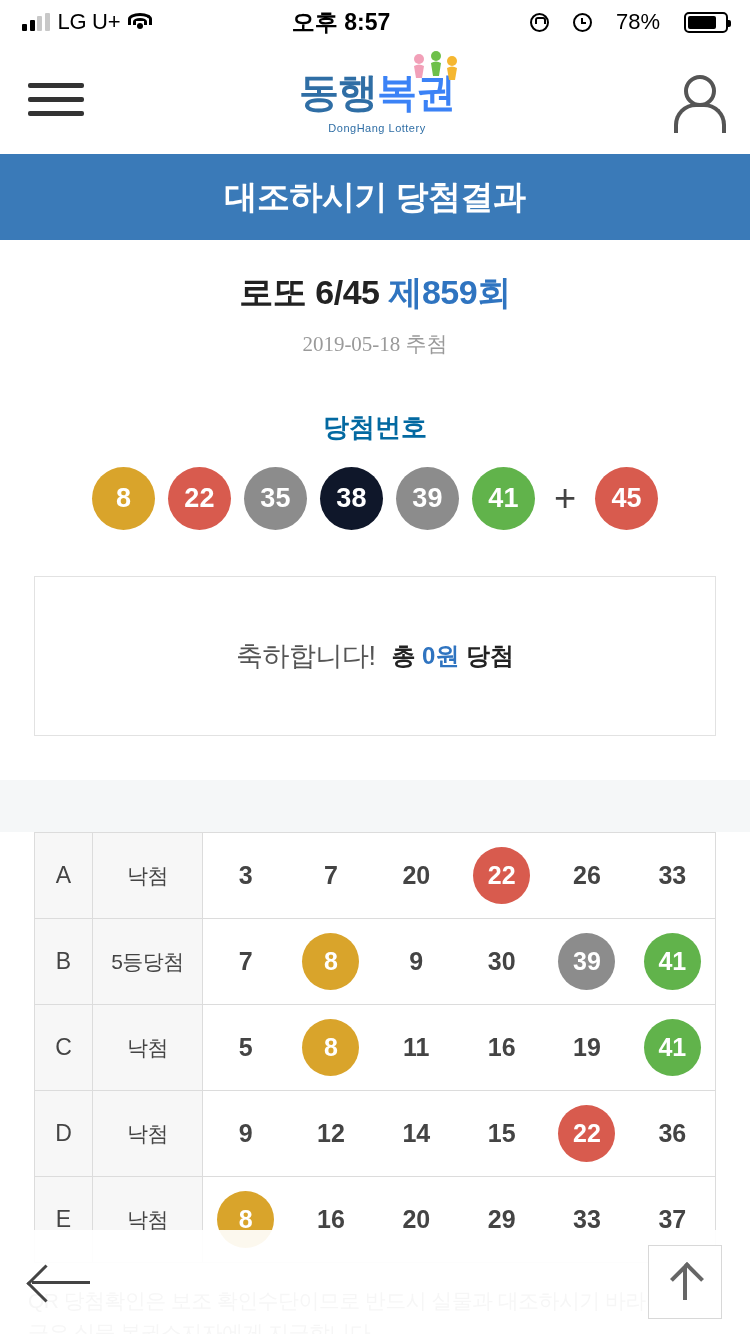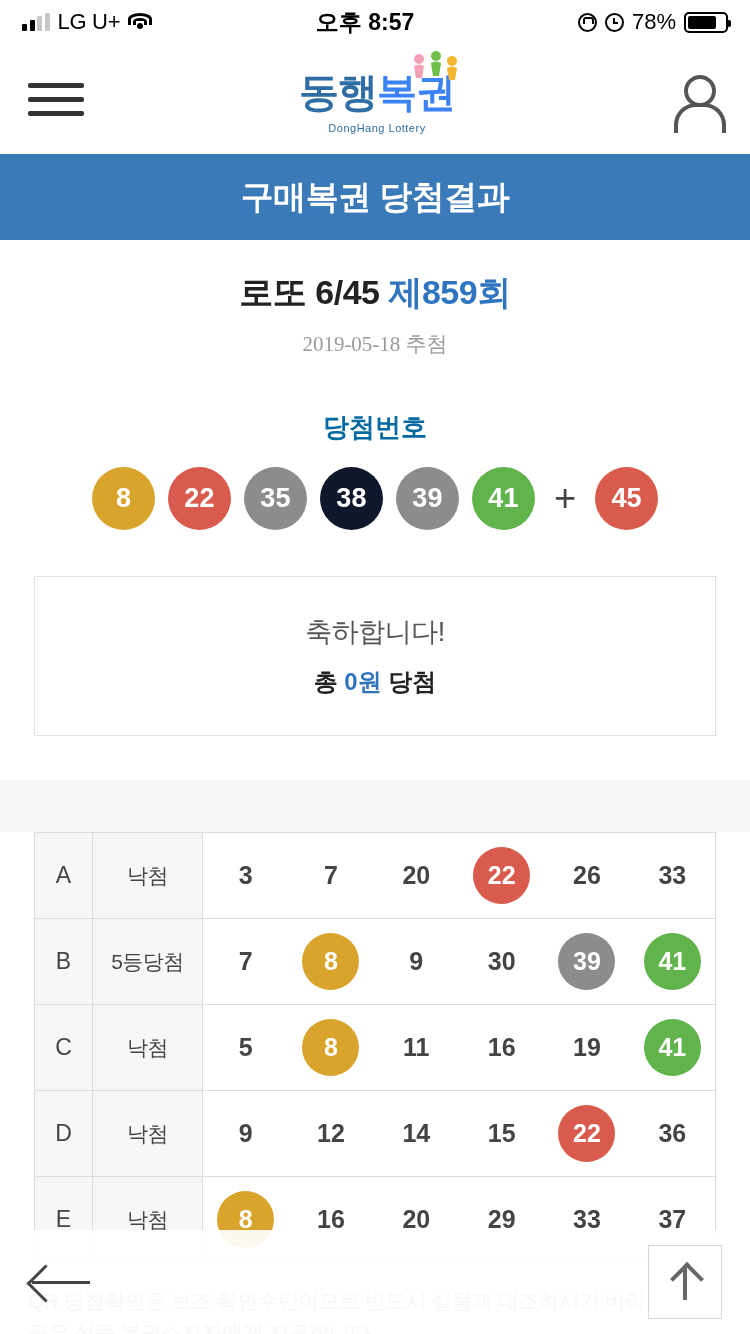--- a/index.html
+++ b/index.html
@@ -14,21 +14,21 @@
   
   .statusbar {
     height: 44px;
     display: flex; align-items: center;
     padding: 16px 22px;
     font-size: 23px; font-weight: bold; color: #000;
     background: #ffffff;
   }
   .sb-left { display: flex; align-items: center; gap: 8px; flex: 0 0 auto; }
   .sb-center { flex: 1; text-align: center; }
-  .sb-right { display: flex; align-items: center; gap: 8px; flex: 0 0 auto; }
+  .sb-right { display: flex; align-items: center; gap: 24px; flex: 0 0 auto; }
 
   .signal { display: flex; align-items: flex-end; gap: 2.5px; height: 18px; }
   .signal i { width: 5px; background: #000; border-radius: 1px; display: block; }
   .signal i:nth-child(1) { height: 7px; }
   .signal i:nth-child(2) { height: 11px; }
   .signal i:nth-child(3) { height: 15px; background: #c8c8c8; }
   .signal i:nth-child(4) { height: 18px; background: #c8c8c8; }
 
   .carrier { font-size: 22px; font-weight: 500; letter-spacing: -0.3px; }
 
@@ -117,21 +117,21 @@
   .ball {
     width: 63px; height: 63px; border-radius: 50%;
     display: flex; align-items: center; justify-content: center;
     color: #fff; font-weight: bold; font-size: 27px;
   }
   .plus { font-size: 38px; color: #444; font-weight: 500; margin: 0 6px; }
 
   
   .result-card {
     margin: 46px 34px 0; border: 1px solid #e2e2e2; background: #fff;
-    height: 160px; display: flex; flex-direction: column;
+    height: 160px; display: flex; flex-direction: row;
     align-items: center; justify-content: center; gap: 16px;
   }
   .congrats { font-size: 27px; color: #555; letter-spacing: -0.5px; }
   .total-line { font-size: 24px; font-weight: bold; color: #222; }
   .total-line .amt { color: #2f74c0; }
 
   .gap-strip { height: 52px; background: #f5f7f8; margin-top: 44px; }
 
   
   .table-wrap { margin: 0 34px; border: 1px solid #dcdcdc; border-bottom: none; }
@@ -243,21 +243,21 @@
       <span class="b1">동행</span>
         <span class="b2">복권</span>
     </div>
     <div class="logo-sub">DongHang Lottery</div>
   </div>
 
   <div class="profile-icon"></div>
 </div>
 
 <div class="title-bar">
-  <span>구매복권 당첨결과</span>
+  <span>대조하시기 당첨결과</span>
 </div>
 
 <div class="round-area">
   <div class="round-title">
     <span>로또 6/45</span>
     <span class="rnum">제859회</span>
   </div>
   <div class="round-date">2019-05-18 추첨</div>
 </div>
 

